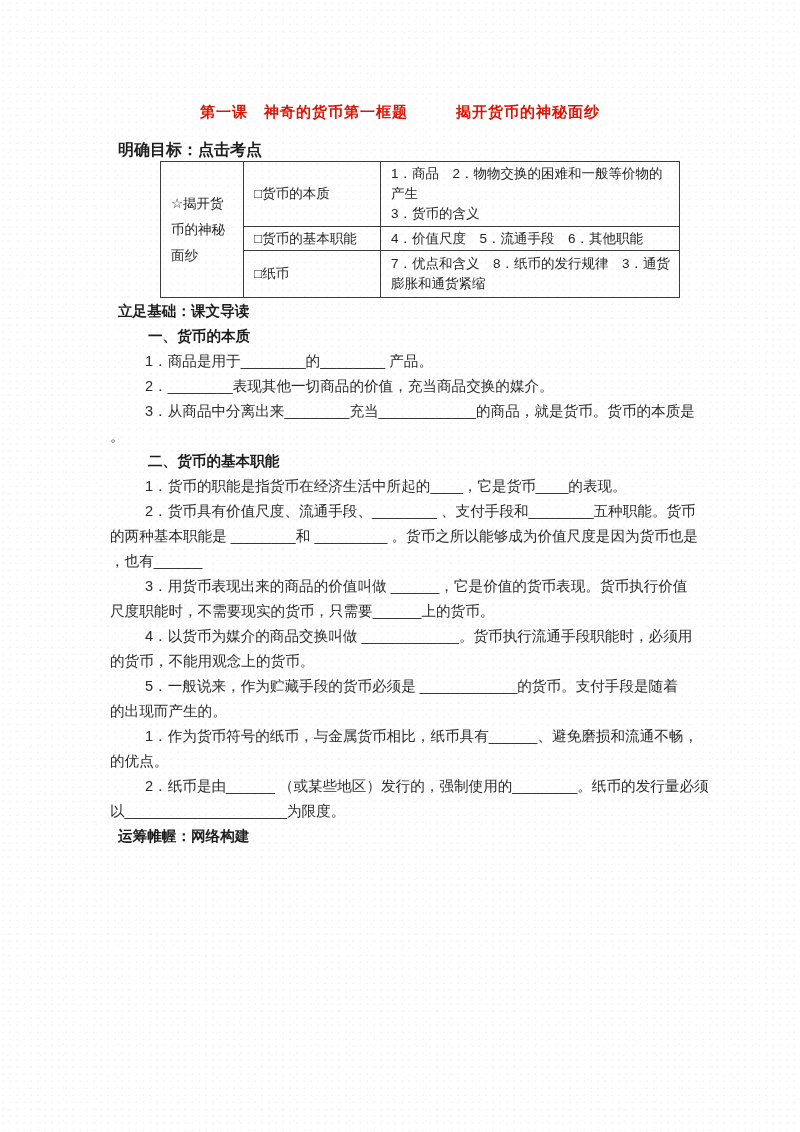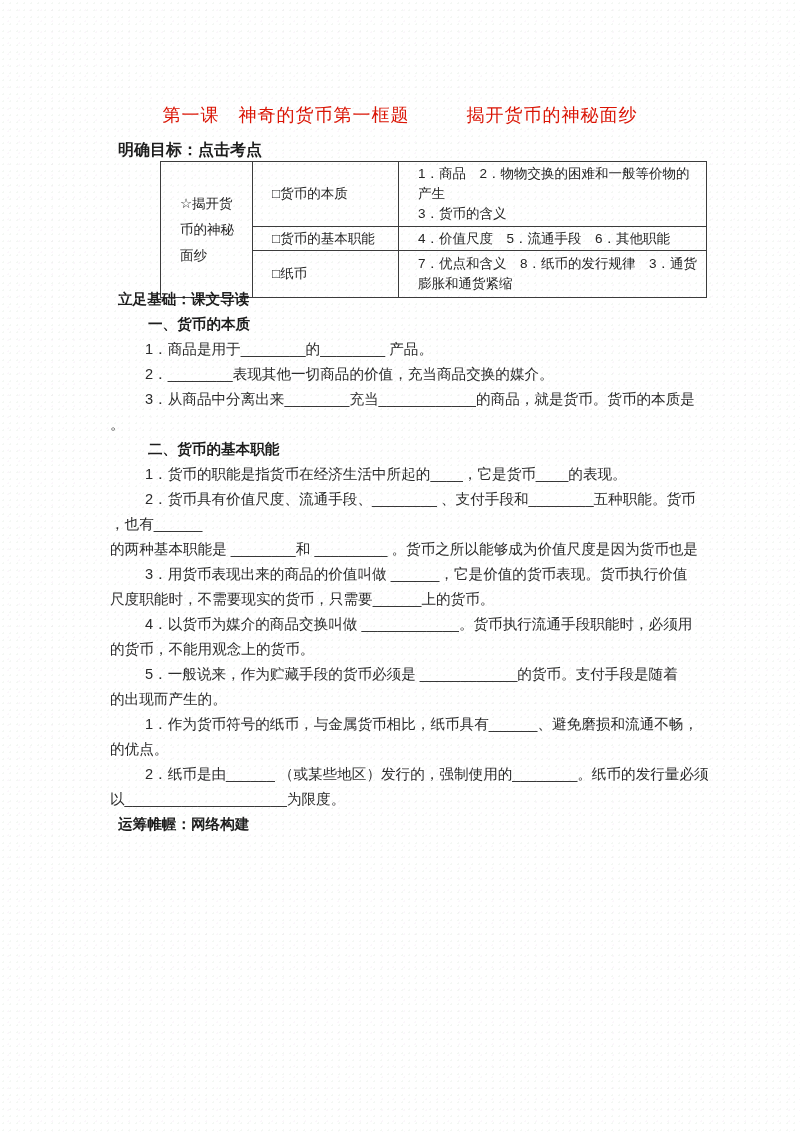--- a/index.html
+++ b/index.html
@@ -15,41 +15,41 @@
     background-position:0 0,3px 5px;
     font-family:"Liberation Sans","DejaVu Sans",sans-serif;
     color:#2b2b2b;
     overflow:hidden;
   }
 
   
   .doc-title{
     position:absolute;left:0;top:103px;width:800px;
     text-align:center;
-    font-size:18px;font-weight:normal;color:#da1505;
+    font-size:15px;font-weight:bold;color:#da1505;
     letter-spacing:1px;white-space:pre;
   }
 
   
   .objectives-heading{
     position:absolute;left:118px;top:140px;
     font-size:16px;font-weight:bold;color:#1d1d1d;
   }
 
   
   table.exam-table{
     position:absolute;left:160px;top:161px;
     width:486px;
     border-collapse:collapse;
     table-layout:fixed;
     font-size:13.5px;line-height:20px;color:#242424;
   }
   table.exam-table td{
     border:1px solid #3c3c3c;
-    padding:1px 4px 1px 19px;
+    padding:1px 4px 1px 10px;
     vertical-align:middle;
     overflow:hidden;
   }
   td.cell-lesson{width:68px;white-space:pre-line;line-height:26px;}
   td.cell-topic{width:122px;}
   td.cell-points{width:284px;white-space:pre-line;}
   tr.row-1 td{height:62px;}
   tr.row-2 td{height:21px;}
   tr.row-3 td{height:44px;}
 
@@ -60,21 +60,21 @@
     font-size:47px;letter-spacing:8px;
     color:rgba(175,175,175,0.28);
     -webkit-text-stroke:1.3px #c3c3c3;
     white-space:nowrap;
     pointer-events:none;
     z-index:1;
   }
 
   
   .guide{
-    position:absolute;left:110px;top:287px;width:592px;
+    position:absolute;left:110px;top:299px;width:592px;
     font-size:14.6px;line-height:25px;
     z-index:2;
   }
   .guide div{white-space:pre;}
   .ln-label{font-weight:bold;color:#1d1d1d;padding-left:8px;}
   .ln-header{font-weight:bold;color:#1d1d1d;padding-left:38px;}
   .ln-num{padding-left:35px;}
   .ln-cont{padding-left:0;}
 </style>
 </head>
@@ -111,22 +111,22 @@
   <div class="guide">
     <div class="ln-label">立足基础：课文导读</div>
     <div class="ln-header">一、货币的本质</div>
     <div class="ln-num">1．商品是用于________的________ 产品。</div>
     <div class="ln-num">2．________表现其他一切商品的价值，充当商品交换的媒介。</div>
     <div class="ln-num">3．从商品中分离出来________充当____________的商品，就是货币。货币的本质是</div>
     <div class="ln-cont">。</div>
     <div class="ln-header">二、货币的基本职能</div>
     <div class="ln-num">1．货币的职能是指货币在经济生活中所起的____，它是货币____的表现。</div>
     <div class="ln-num">2．货币具有价值尺度、流通手段、________ 、支付手段和________五种职能。货币</div>
+    <div class="ln-cont">的两种基本职能是 ________和 _________ 。货币之所以能够成为价值尺度是因为货币也是</div>
     <div class="ln-cont">，也有______</div>
-    <div class="ln-cont">的两种基本职能是 ________和 _________ 。货币之所以能够成为价值尺度是因为货币也是</div>
     <div class="ln-num">3．用货币表现出来的商品的价值叫做 ______，它是价值的货币表现。货币执行价值</div>
     <div class="ln-cont">尺度职能时，不需要现实的货币，只需要______上的货币。</div>
     <div class="ln-num">4．以货币为媒介的商品交换叫做 ____________。货币执行流通手段职能时，必须用</div>
     <div class="ln-cont">的货币，不能用观念上的货币。</div>
     <div class="ln-num">5．一般说来，作为贮藏手段的货币必须是 ____________的货币。支付手段是随着</div>
     <div class="ln-cont">的出现而产生的。</div>
     <div class="ln-num">1．作为货币符号的纸币，与金属货币相比，纸币具有______、避免磨损和流通不畅，</div>
     <div class="ln-cont">的优点。</div>
     <div class="ln-num">2．纸币是由______ （或某些地区）发行的，强制使用的________。纸币的发行量必须</div>
     <div class="ln-cont">以____________________为限度。</div>

